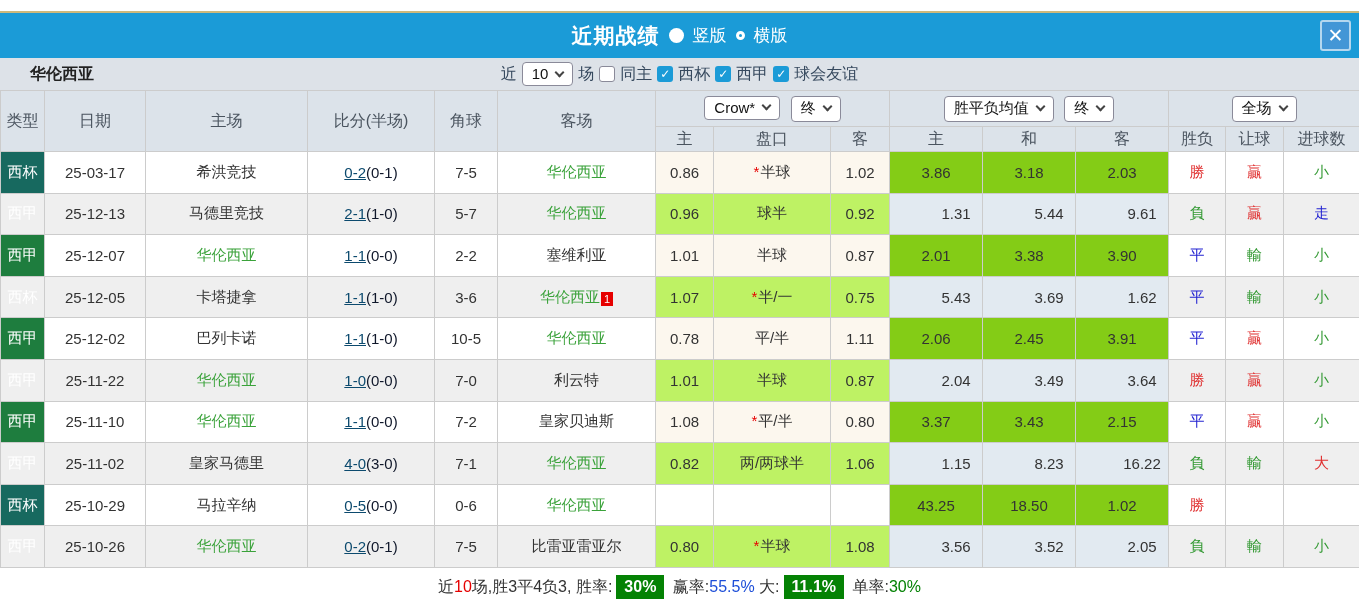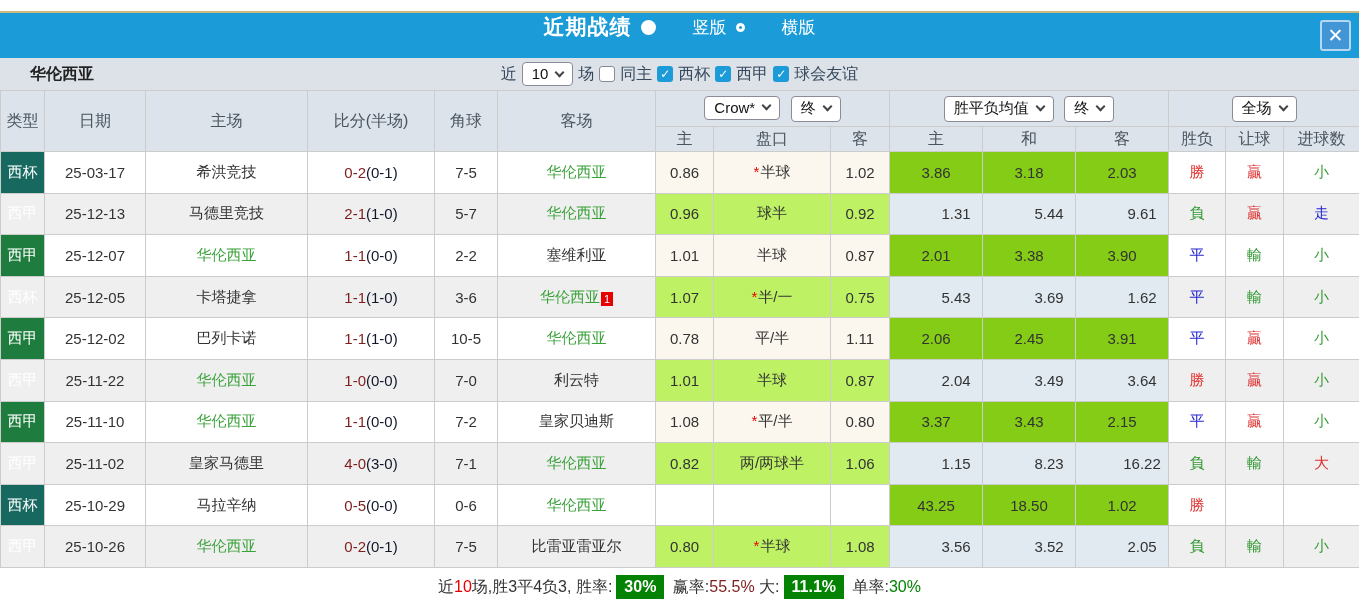--- a/index.html
+++ b/index.html
@@ -2,26 +2,26 @@
 <html><head>
 <meta charset="utf-8">
 <style>
   * { box-sizing: border-box; }
   html,body { margin:0; padding:0; }
   body { width:1359px; height:605px; font-family:"Liberation Sans","DejaVu Sans",sans-serif; background:#fff; }
   .wrap { width:1359px; height:605px; overflow:hidden; background:#fff; }
 
   .topstrip { height:13px; background:#fff; border-bottom:2px solid #cdb97c; }
 
-  .titlebar { height:45px; background:#1b9bd7; position:relative; display:flex; align-items:flex-start; justify-content:center; }
+  .titlebar { height:45px; background:#1b9bd7; position:relative; display:flex; align-items:center; justify-content:center; }
   .title-group { display:flex; align-items:center; gap:9px; color:#fff; }
   .title { font-size:21px; font-weight:bold; letter-spacing:1px; }
   .radio-dot { width:15px; height:15px; border-radius:50%; background:#fff; display:inline-block; }
   .radio-ring { width:9px; height:9px; border-radius:50%; border:3px solid #fff; display:inline-block; }
-  .radio-label { font-size:17px;margin-left:28px; }
+  .radio-label { font-size:17px; }
   .closebtn { position:absolute; right:8px; top:7px; width:31px; height:31px; background:#4396d6; border:2px solid #b5d7ef; border-radius:3px; color:#fff; font-size:19px; font-weight:bold; display:flex; align-items:center; justify-content:center; cursor:pointer; line-height:1; }
 
   .filterbar { height:32px; background:#dde2e8; position:relative; display:flex; align-items:center; font-size:16px; color:#36495e; }
   .team-name { position:absolute; left:30px; font-weight:bold; font-size:16px; color:#222; }
   .filter-center { margin:0 auto; display:flex; align-items:center; gap:5px; }
 
   .sel { background:#fff; border:1px solid #8a8a99; border-radius:4px; padding:2px 9px 3px 9px; display:inline-flex; align-items:center; font-size:15px; color:#111; cursor:pointer; white-space:nowrap; }
   .chev { display:inline-block; width:7px; height:7px; border-right:2px solid #444; border-bottom:2px solid #444; transform:rotate(45deg); margin-left:8px; margin-bottom:3px; }
 
   .cb { width:16px; height:16px; border-radius:3px; display:inline-flex; align-items:center; justify-content:center; cursor:pointer; flex:none; }
@@ -39,32 +39,32 @@
   td.o { background:#fcf7ee;margin-left:44px; }
   tr.strp td.o { background:#bef264; }
   td.av { background:#84cc16; }
   tr.strp td.av { background:#e2eaf1;padding-left:40px; }
   td.o.noband { background:#fff; }
 
   td.cup { background:#17695f; color:#fff; }
   td.lg { background:#1e7d3e; color:#fff; }
 
   .self { color:#3aa23a; }
-  .ft { color:#7f1d1d; }
+  .ft { color:#0c4a6e;text-decoration:underline; }
   .ht { color:#0f172a; }
   .star { color:#e60000; margin-right:1px; display:none; }
   .bdg { display:none; background:#e60000; color:#fff; font-size:11px; line-height:14px; padding:0 3px; margin-left:1px; vertical-align:top; margin-top:4px; }
   .cr { color:#e03030; }
   .cg { color:#339933; }
   .cb2 { color:#2323d1; }
 
   .footer { height:39px; background:#fff; display:flex; align-items:center; justify-content:center; font-size:16px; color:#333; }
   .footer span { white-space:pre; }
   .fred { color:#e60000; }
-  .fblue { color:#7f1d1d; }
+  .fblue { color:#1d4ed8; }
   .fgreen { color:#048204; }
   .fbox { background:#048204; color:#fff; font-weight:bold; padding:3px 8px; margin:0 4px; }
 </style>
 </head>
 <body>
 
 <div class="wrap">
 
   <div class="topstrip"></div>
 

